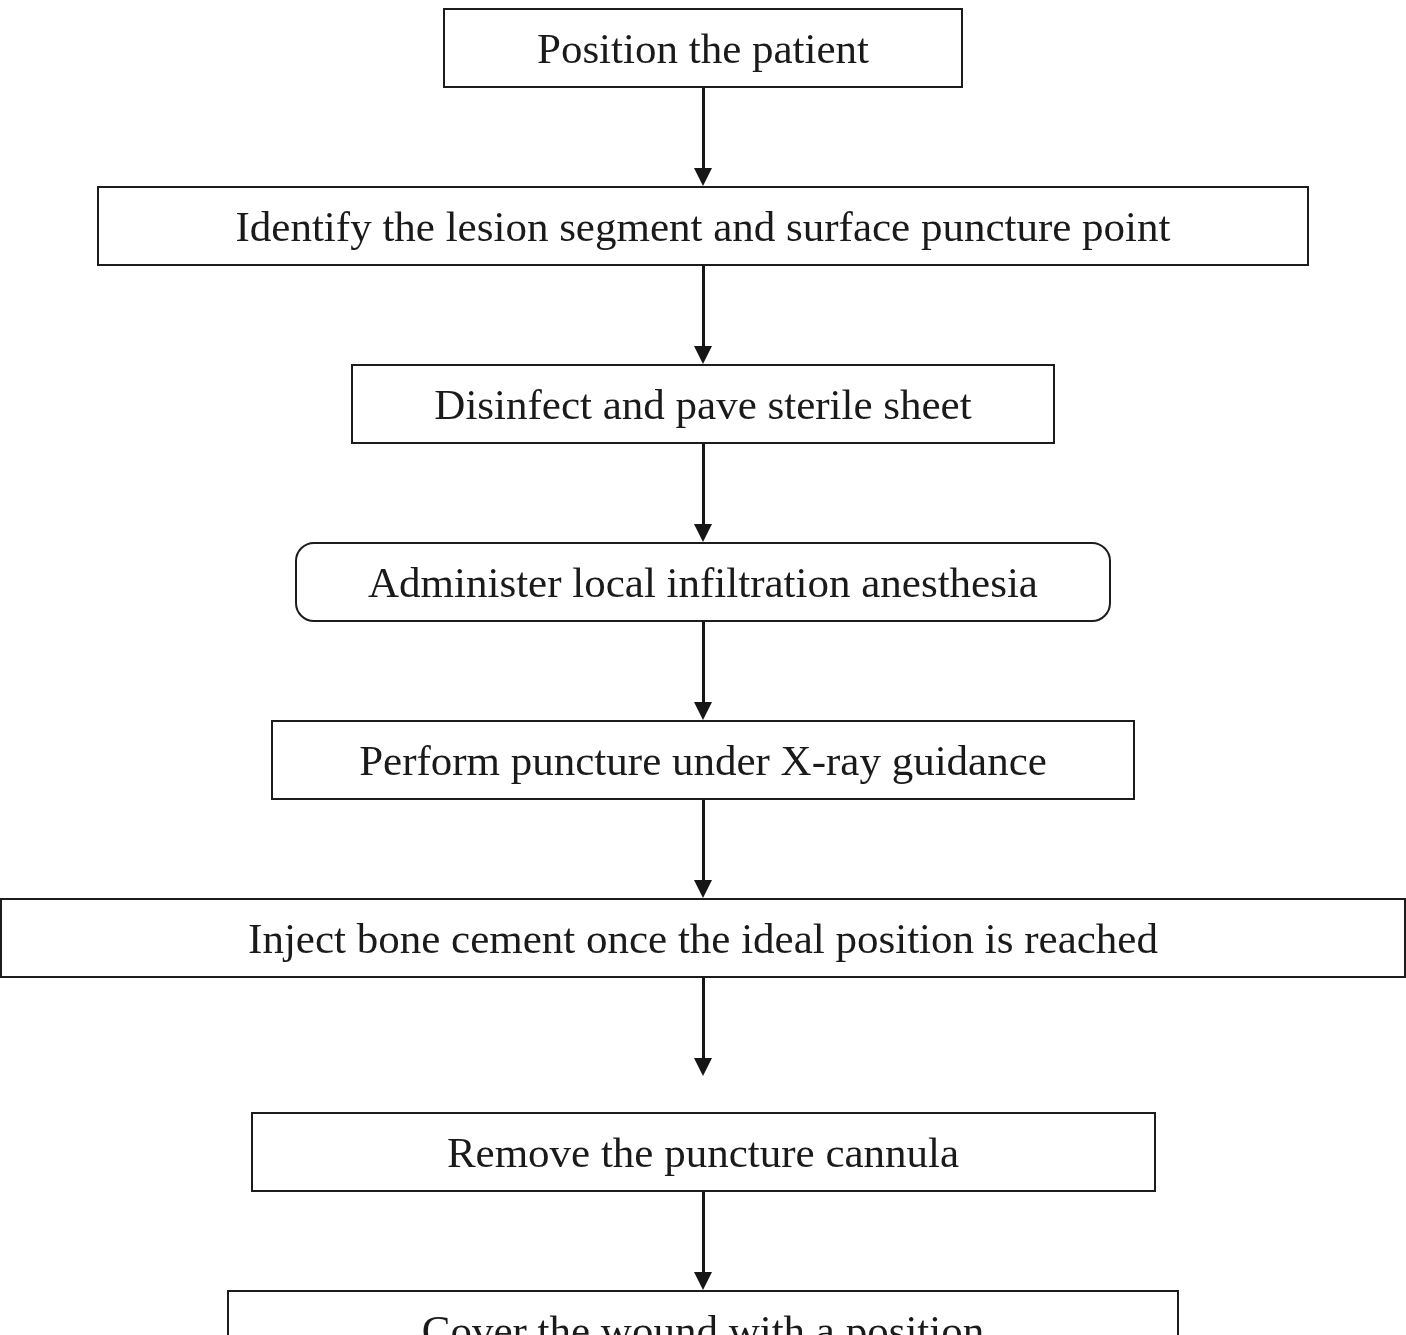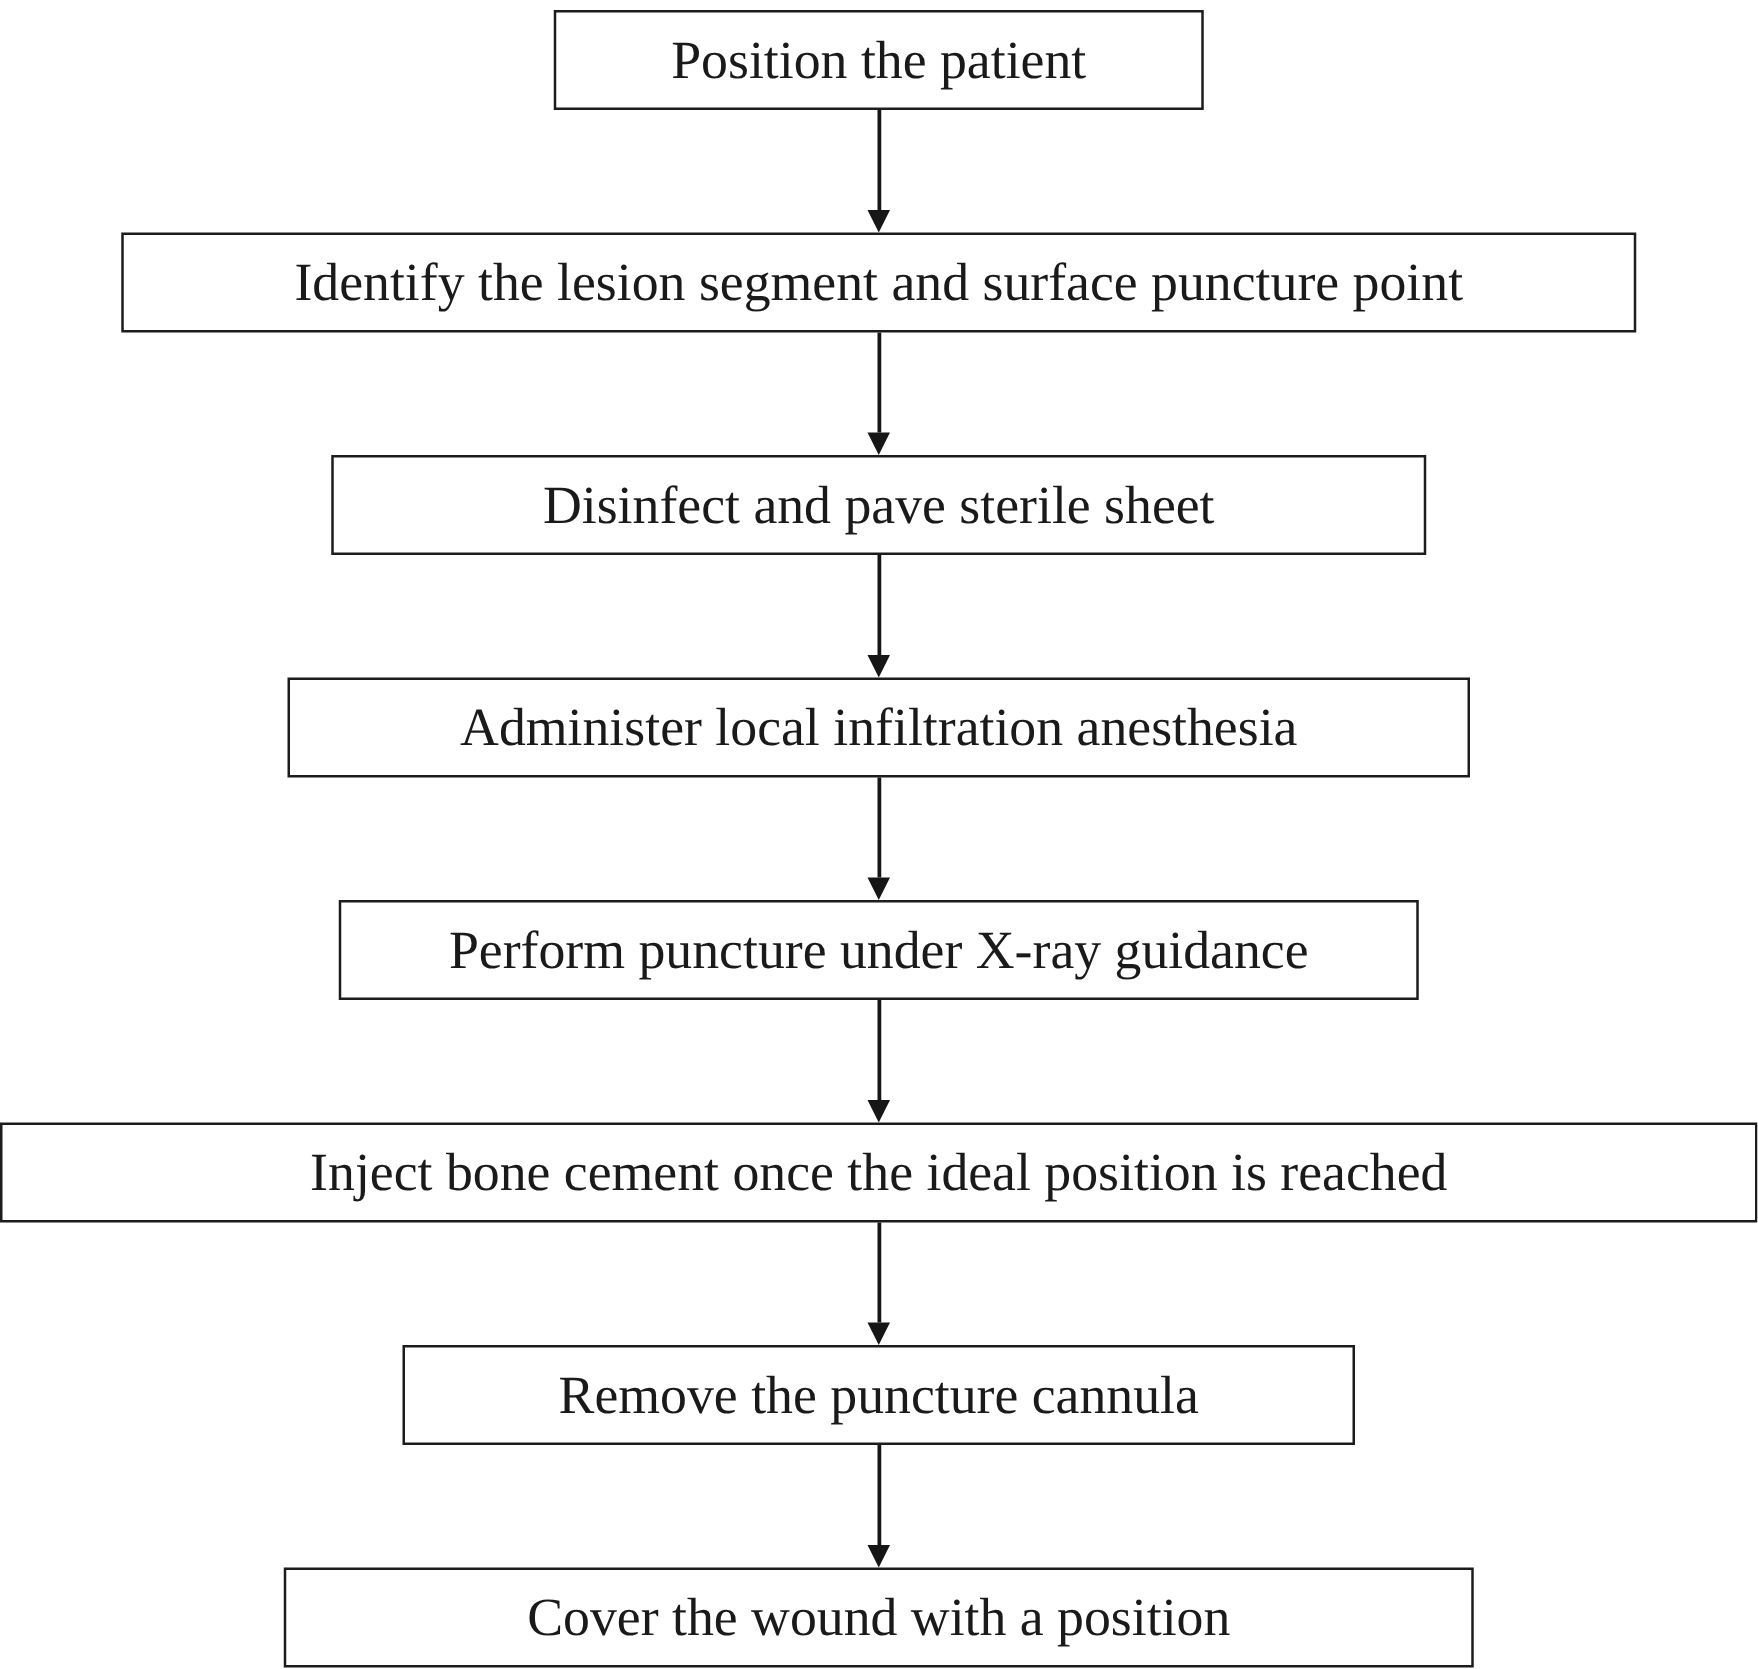--- a/index.html
+++ b/index.html
@@ -29,25 +29,25 @@
     align-items: center;
     justify-content: center;
     font-size: 43px;
     color: #1a1a1a;
     white-space: nowrap;
     line-height: 1;
   }
   
   .w-step1 { width: 520px; }
   .w-step2 { width: 1212px; }
-  .w-step3 { width: 876px; }
-  .w-step4 { width: 946px; }
+  .w-step3 { width: 704px; }
+  .w-step4 { width: 816px; border-radius: 19px; }
   .w-step5 { width: 864px; }
   .w-step6 { width: 1406px; }
-  .w-step7 { width: 762px; }
+  .w-step7 { width: 905px; margin-top: 36px; }
   .w-step8 { width: 952px; }
   .down-arrow {
     height: 98px;
     display: flex;
     flex-direction: column;
     align-items: center;
   }
   .arrow-line {
     width: 3px;
     height: 80px;

